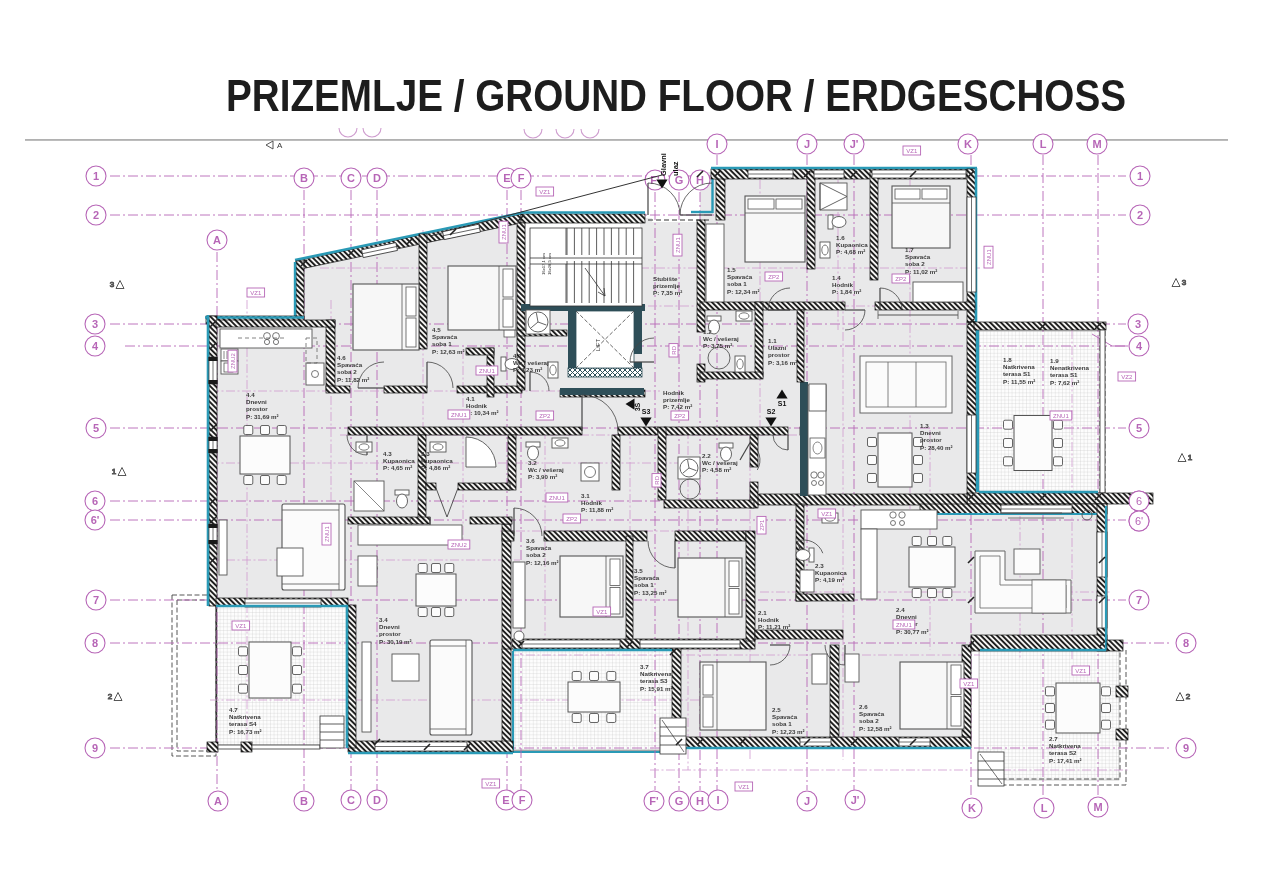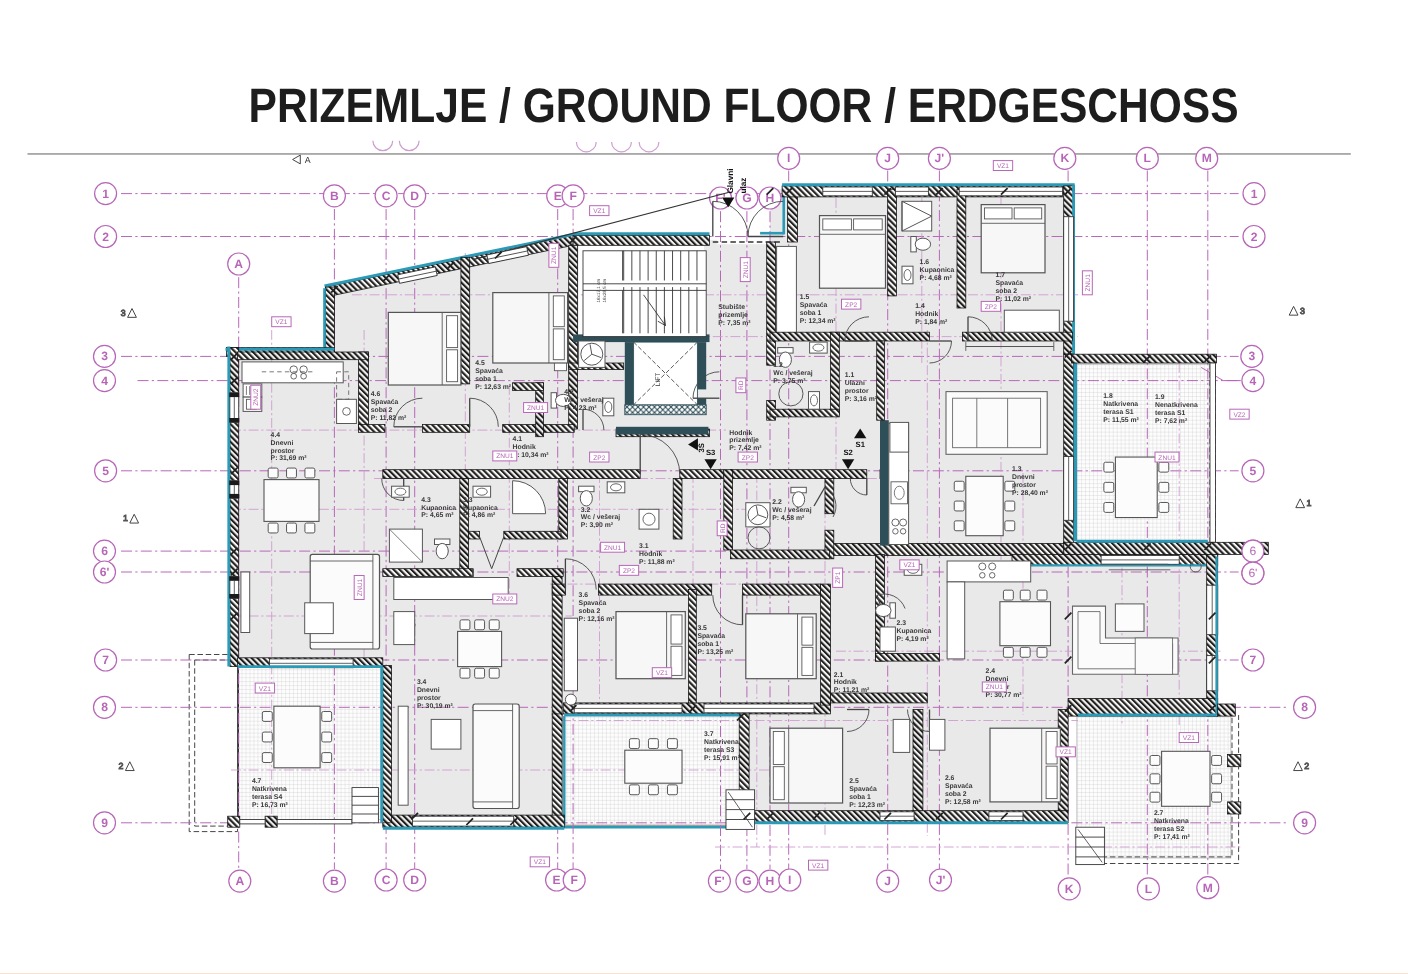--- a/index.html
+++ b/index.html
@@ -1,16 +1,16 @@
 <!DOCTYPE html>
 <html><head>
 <meta charset="utf-8">
 <style>
 html,body{margin:0;padding:0;background:#ffffff;}
-#page{position:relative;width:1280px;height:885px;background:#f97316;overflow:hidden;}
+#page{position:relative;width:1280px;height:885px;background:#1d4ed8;overflow:hidden;}
 svg{display:block;}
 text{font-family:"Liberation Sans",sans-serif;}
 </style>
 </head>
 <body>
 <div id="page">
 <svg width="1280" height="885" viewBox="0 0 1280 885" xmlns="http://www.w3.org/2000/svg">
 <defs>
 <pattern id="h" width="3.8" height="3.8" patternTransform="rotate(-45)" patternUnits="userSpaceOnUse">
   <rect width="3.8" height="3.8" fill="#f5f4f2"></rect>

